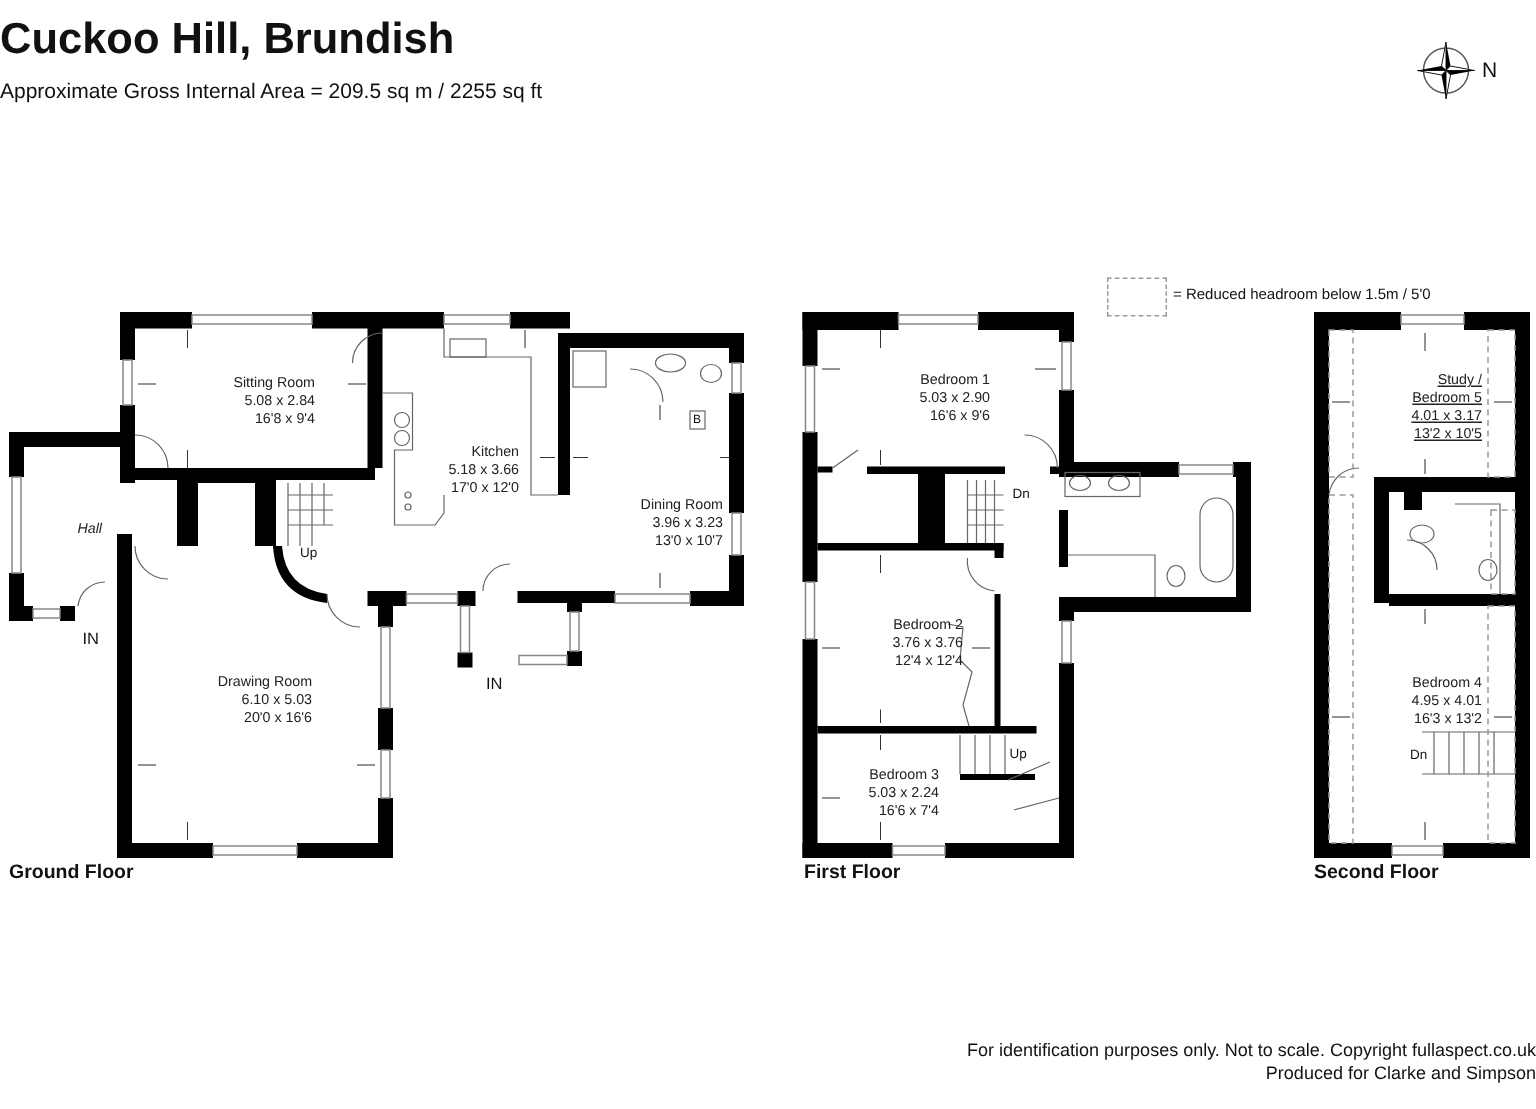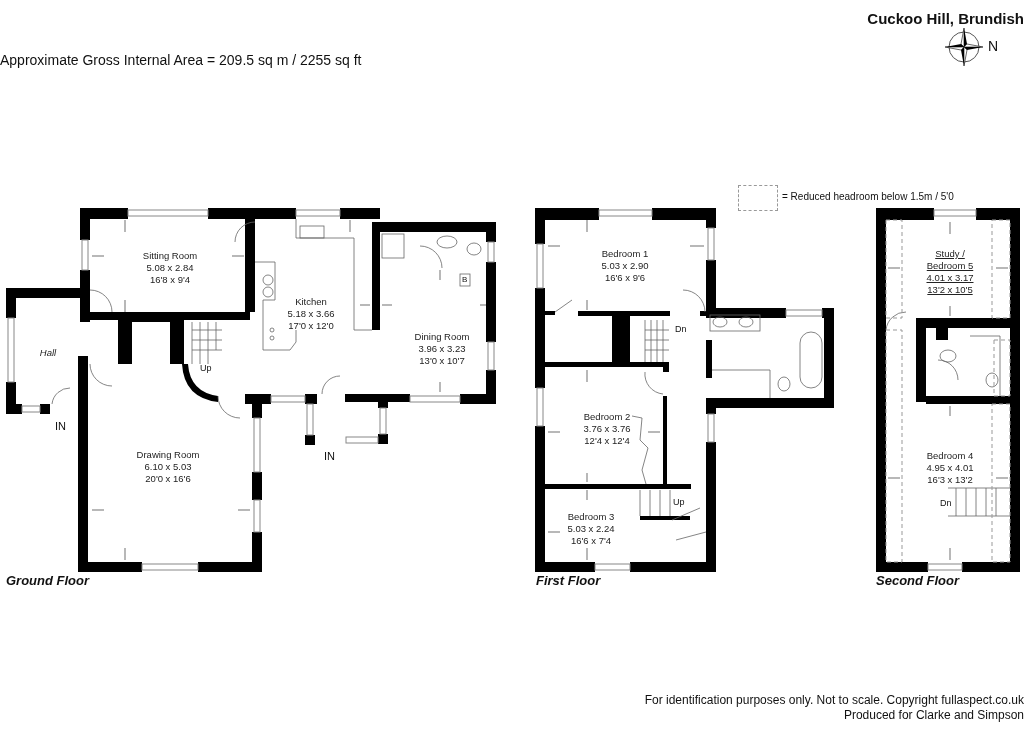--- a/index.html
+++ b/index.html
@@ -1,25 +1,25 @@
 <!DOCTYPE html>
 <html><head>
 <meta charset="utf-8">
 <style>
   html, body { margin:0; padding:0; background:#ffffff; }
   body { width:1024px; height:739px; position:relative; overflow:hidden; font-family:"Liberation Sans", sans-serif; color:#111; }
-  .title { position:absolute; left:0; width:1024px; top:10px; text-align:right; font-size:15px; font-weight:bold; }
+  .title { position:absolute; left:0; width:1024px; top:10px; text-align:left; font-size:29px; font-weight:bold; }
   .subtitle { position:absolute; left:0; width:1024px; top:52px; text-align:left; font-size:14px; }
   .compass { position:absolute; left:944px; top:22px; width:70px; height:50px; }
   .compass-n { position:absolute; left:988px; top:38px; font-size:14px; }
   .legend-box { position:absolute; left:738px; top:185px; width:38px; height:24px; border:1px dashed #999; }
   .legend-text { position:absolute; left:782px; top:191px; font-size:10px;text-align:center; }
   svg.plan { position:absolute; left:0; top:0; }
-  .lbl { position:absolute; font-size:9.5px; text-align:center; line-height:12px; color:#222; }
-  .floor-label { position:absolute; font-size:13px; font-weight:bold;font-style:italic; }
+  .lbl { position:absolute; font-size:9.5px; text-align:right; line-height:12px; color:#222; }
+  .floor-label { position:absolute; font-size:13px; font-weight:bold; }
   .in-lbl { position:absolute; font-size:11px; }
   .footer { position:absolute; left:0; width:1024px; text-align:right; font-size:12px; }
   .small { position:absolute; font-size:9px; }
 </style>
 </head>
 <body>
 
 <div class="title">Cuckoo Hill, Brundish</div>
 <div class="subtitle">Approximate Gross Internal Area = 209.5 sq m / 2255 sq ft</div>
 

